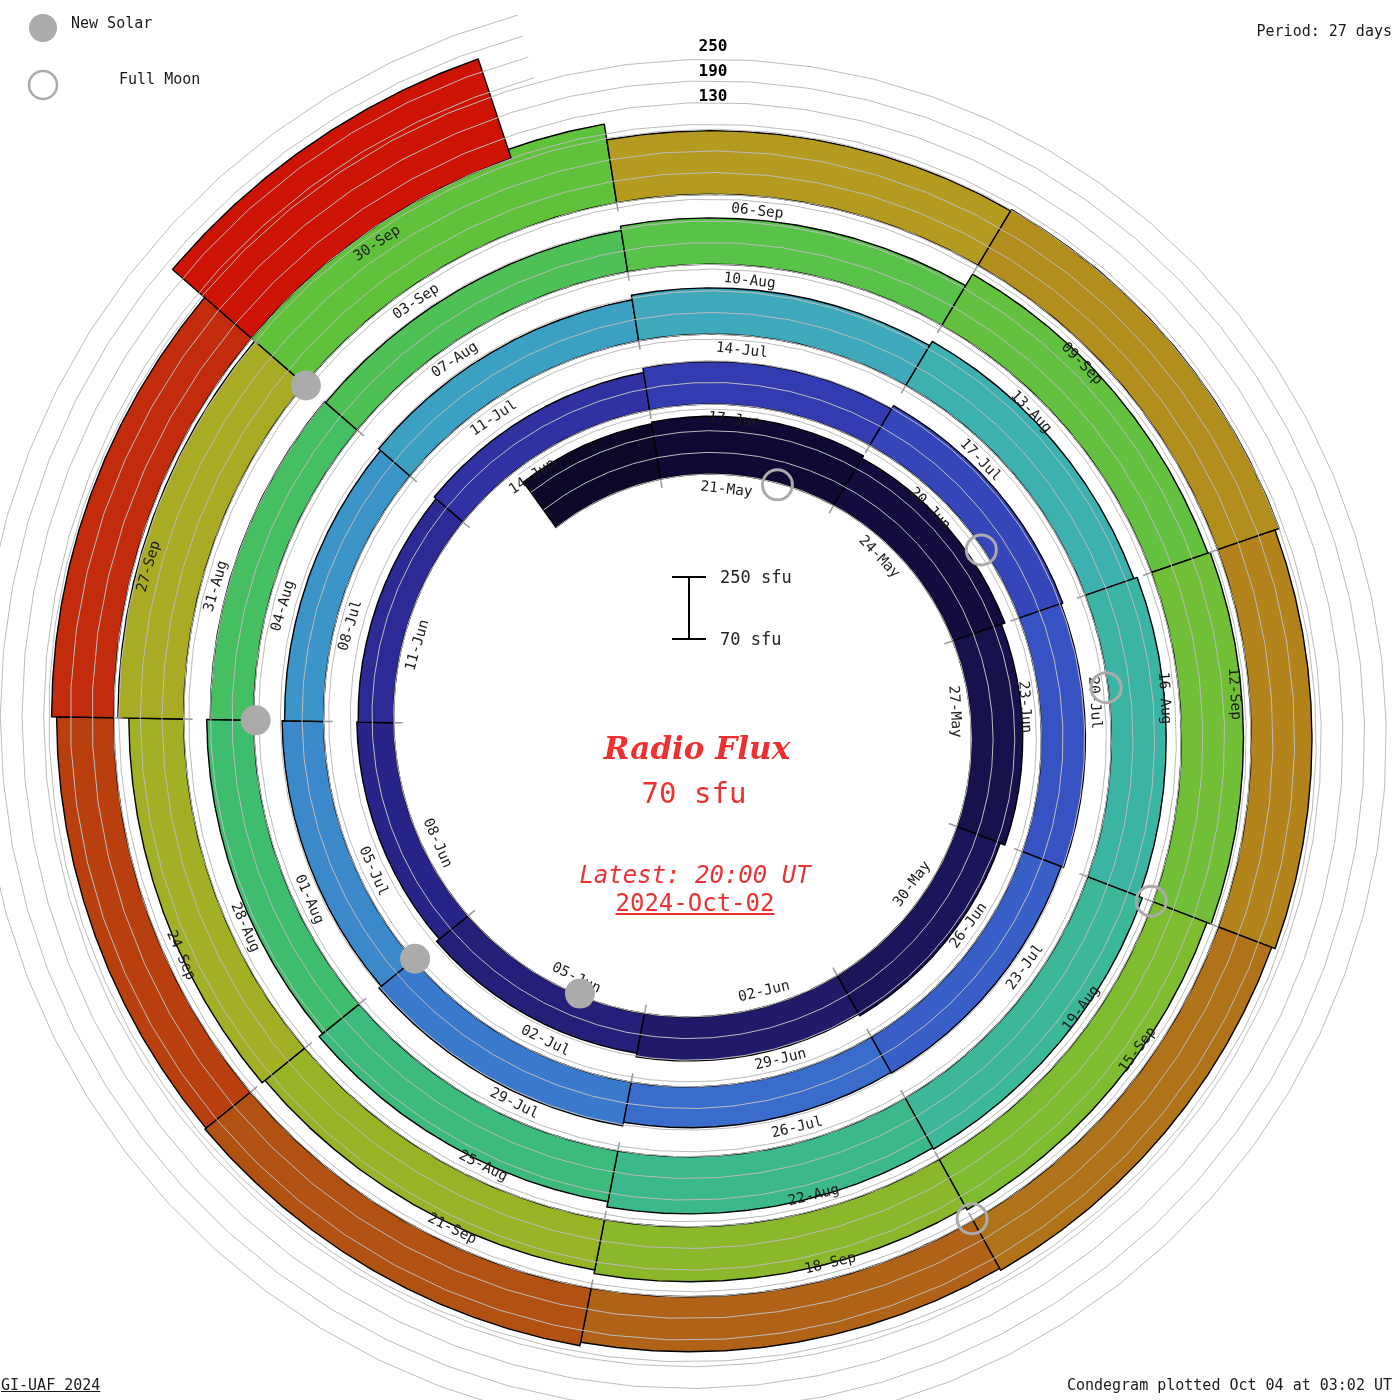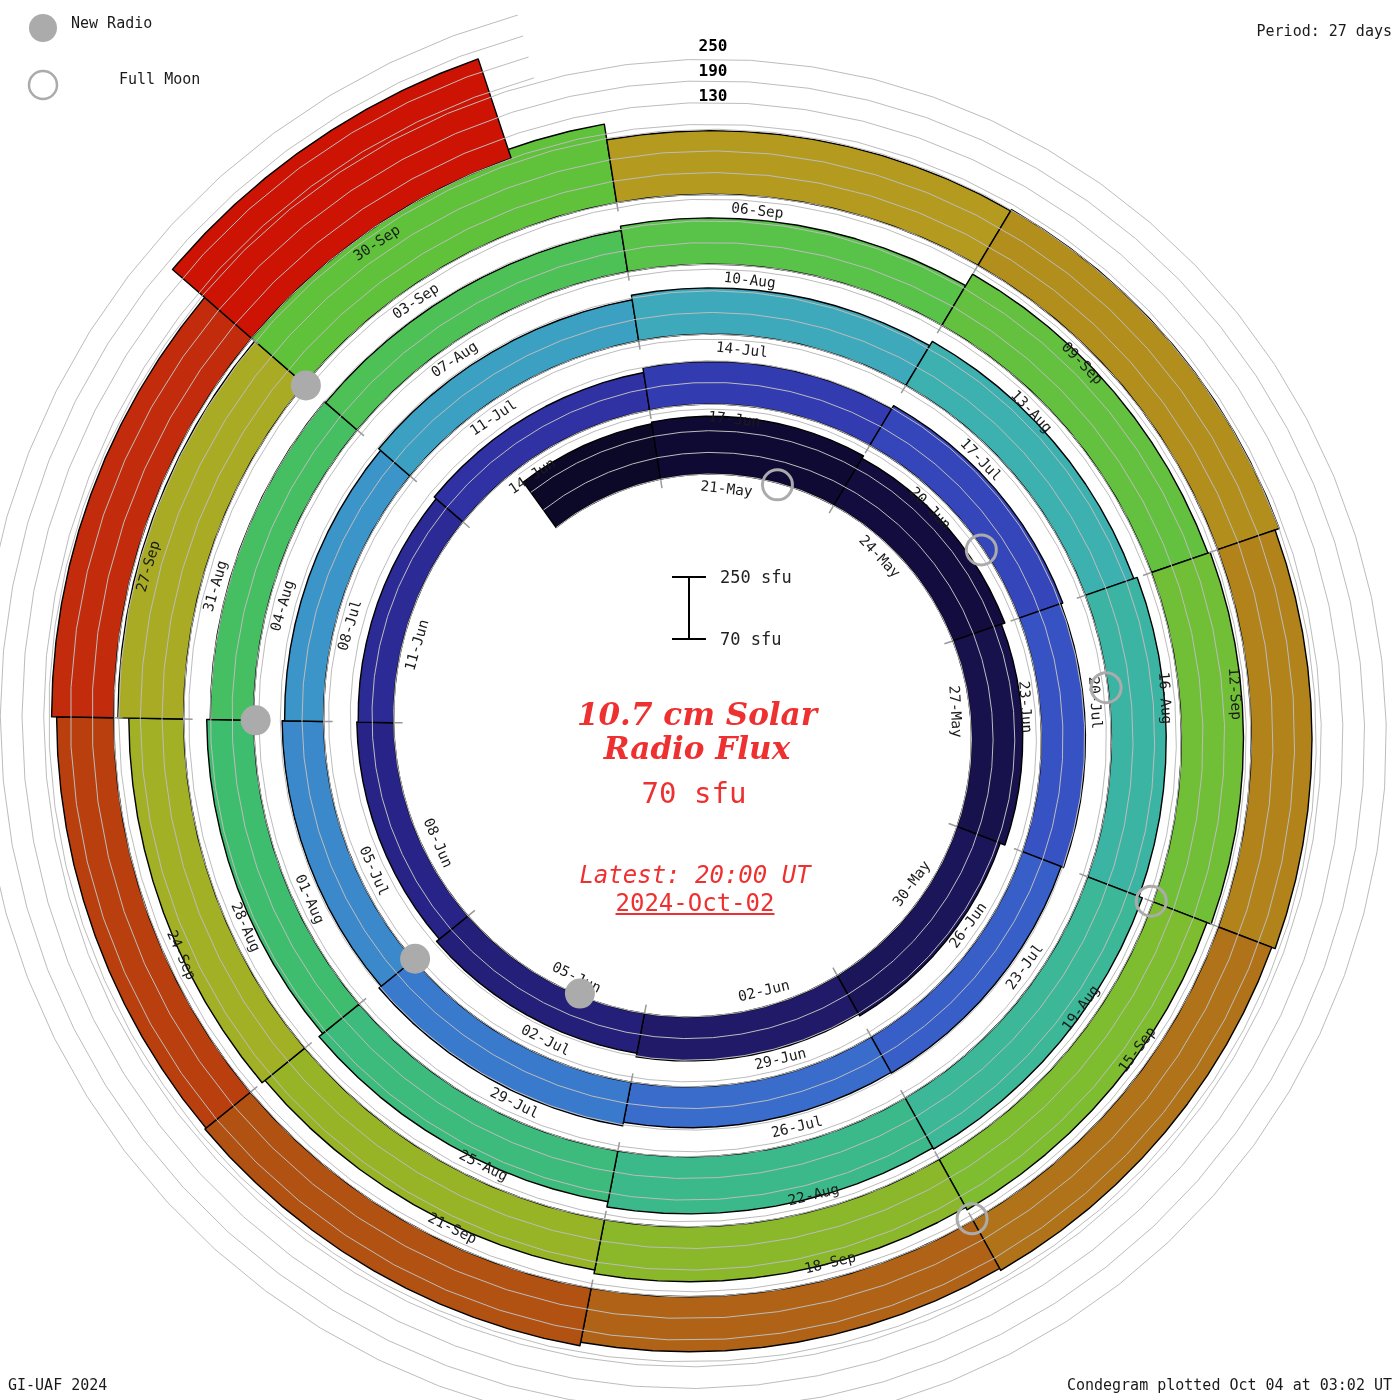--- a/index.html
+++ b/index.html
@@ -172,38 +172,37 @@
       <circle cx="255.63760866049552" cy="720.2694854138384" r="15" fill="#ababab" stroke="none" stroke-width="0"></circle>
       <circle cx="1151.226784597751" cy="901.1796154416286" r="15" fill="none" stroke="#ababab" stroke-width="3"></circle>
       <circle cx="305.86513583814275" cy="385.42404462180906" r="15" fill="#ababab" stroke="none" stroke-width="0"></circle>
       <circle cx="972.0534323065579" cy="1218.7300517470294" r="15" fill="none" stroke="#ababab" stroke-width="3"></circle>
     </svg>
 
   <svg class="abs" style="left:24px;top:4px;" width="40" height="120">
     <circle cx="19" cy="24" r="14" fill="#ababab"></circle>
     <circle cx="19" cy="81" r="14" fill="none" stroke="#ababab" stroke-width="2.5"></circle>
   </svg>
-  <div class="abs legend-label" style="left:71px;top:14px;">New Radio</div>
+  <div class="abs legend-label" style="left:71px;top:14px;">New Solar</div>
   <div class="abs legend-label" style="left:71px;top:70px;margin-left:48px;">Full Moon</div>
 
   <div class="abs period">Period: 27 days</div>
 
   <div class="abs scale-top" style="left:713px;top:36px;">250</div>
   <div class="abs scale-top" style="left:713px;top:61px;">190</div>
   <div class="abs scale-top" style="left:713px;top:86px;">130</div>
 
   <svg class="abs" style="left:655px;top:565px;" width="70" height="90">
     <line x1="17" y1="12" x2="51" y2="12" stroke="#000" stroke-width="2"></line>
     <line x1="34" y1="12" x2="34" y2="74" stroke="#000" stroke-width="2"></line>
     <line x1="17" y1="74" x2="51" y2="74" stroke="#000" stroke-width="2"></line>
   </svg>
   <div class="abs sbar-label" style="left:720px;top:567px;">250 sfu</div>
   <div class="abs sbar-label" style="left:720px;top:629px;">70 sfu</div>
 
-  <div class="abs ctr title-line" style="left:697px;top:698px;color:#ee3030;">10.7 cm Solar</div>
   <div class="abs ctr title-line" style="left:697px;top:732px;color:#ee3030;">Radio Flux</div>
   <div class="abs ctr flux-now" style="left:694px;top:776px;color:#ee3030;">70 sfu</div>
   <div class="abs ctr latest" style="left:695px;top:861px;color:#ee3030;font-style:italic;">Latest: 20:00 UT</div>
   <div class="abs ctr latest" style="left:695px;top:889px;color:#ee3030;text-decoration:underline;">2024-Oct-02</div>
 
-  <div class="abs footer" style="left:8px;">GI-UAF 2024</div>
+  <div class="abs footer" style="left:1px;text-decoration:underline;">GI-UAF 2024</div>
   <div class="abs footer" style="right:8px;">Condegram plotted Oct 04 at 03:02 UT</div>
 </div>
 
 </body></html>

